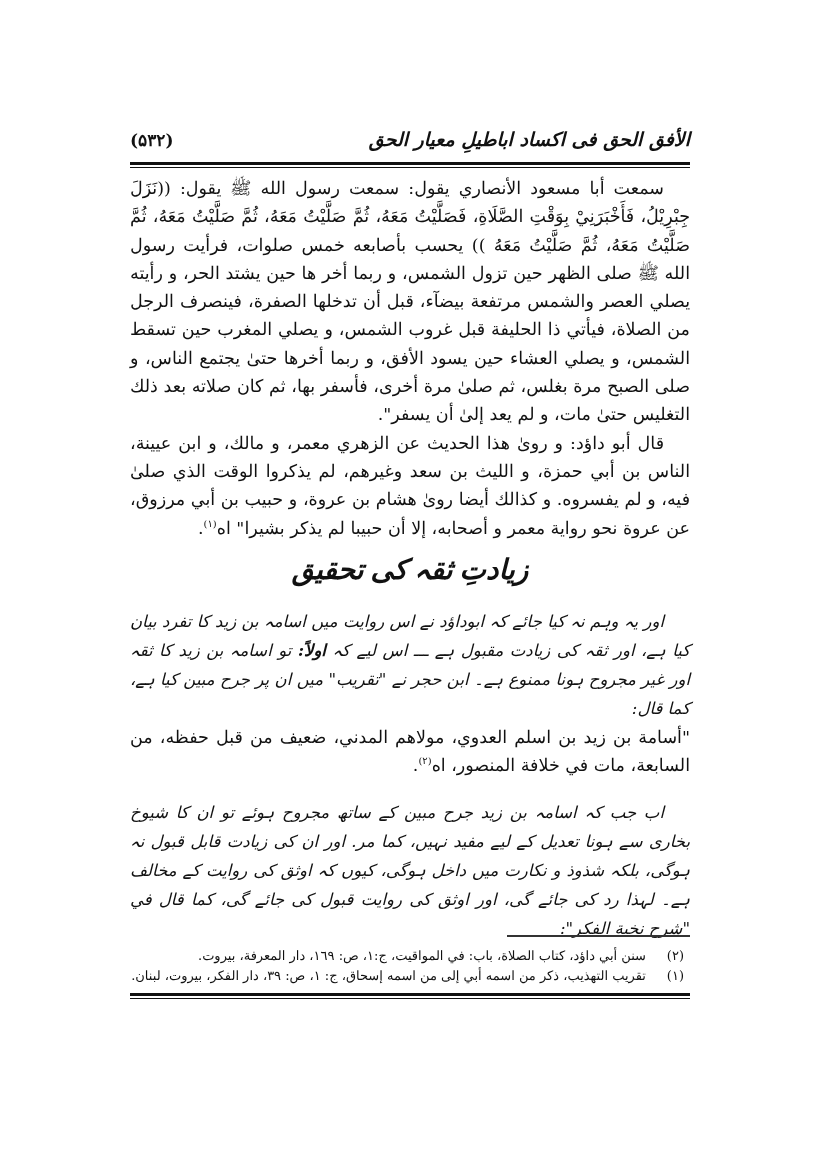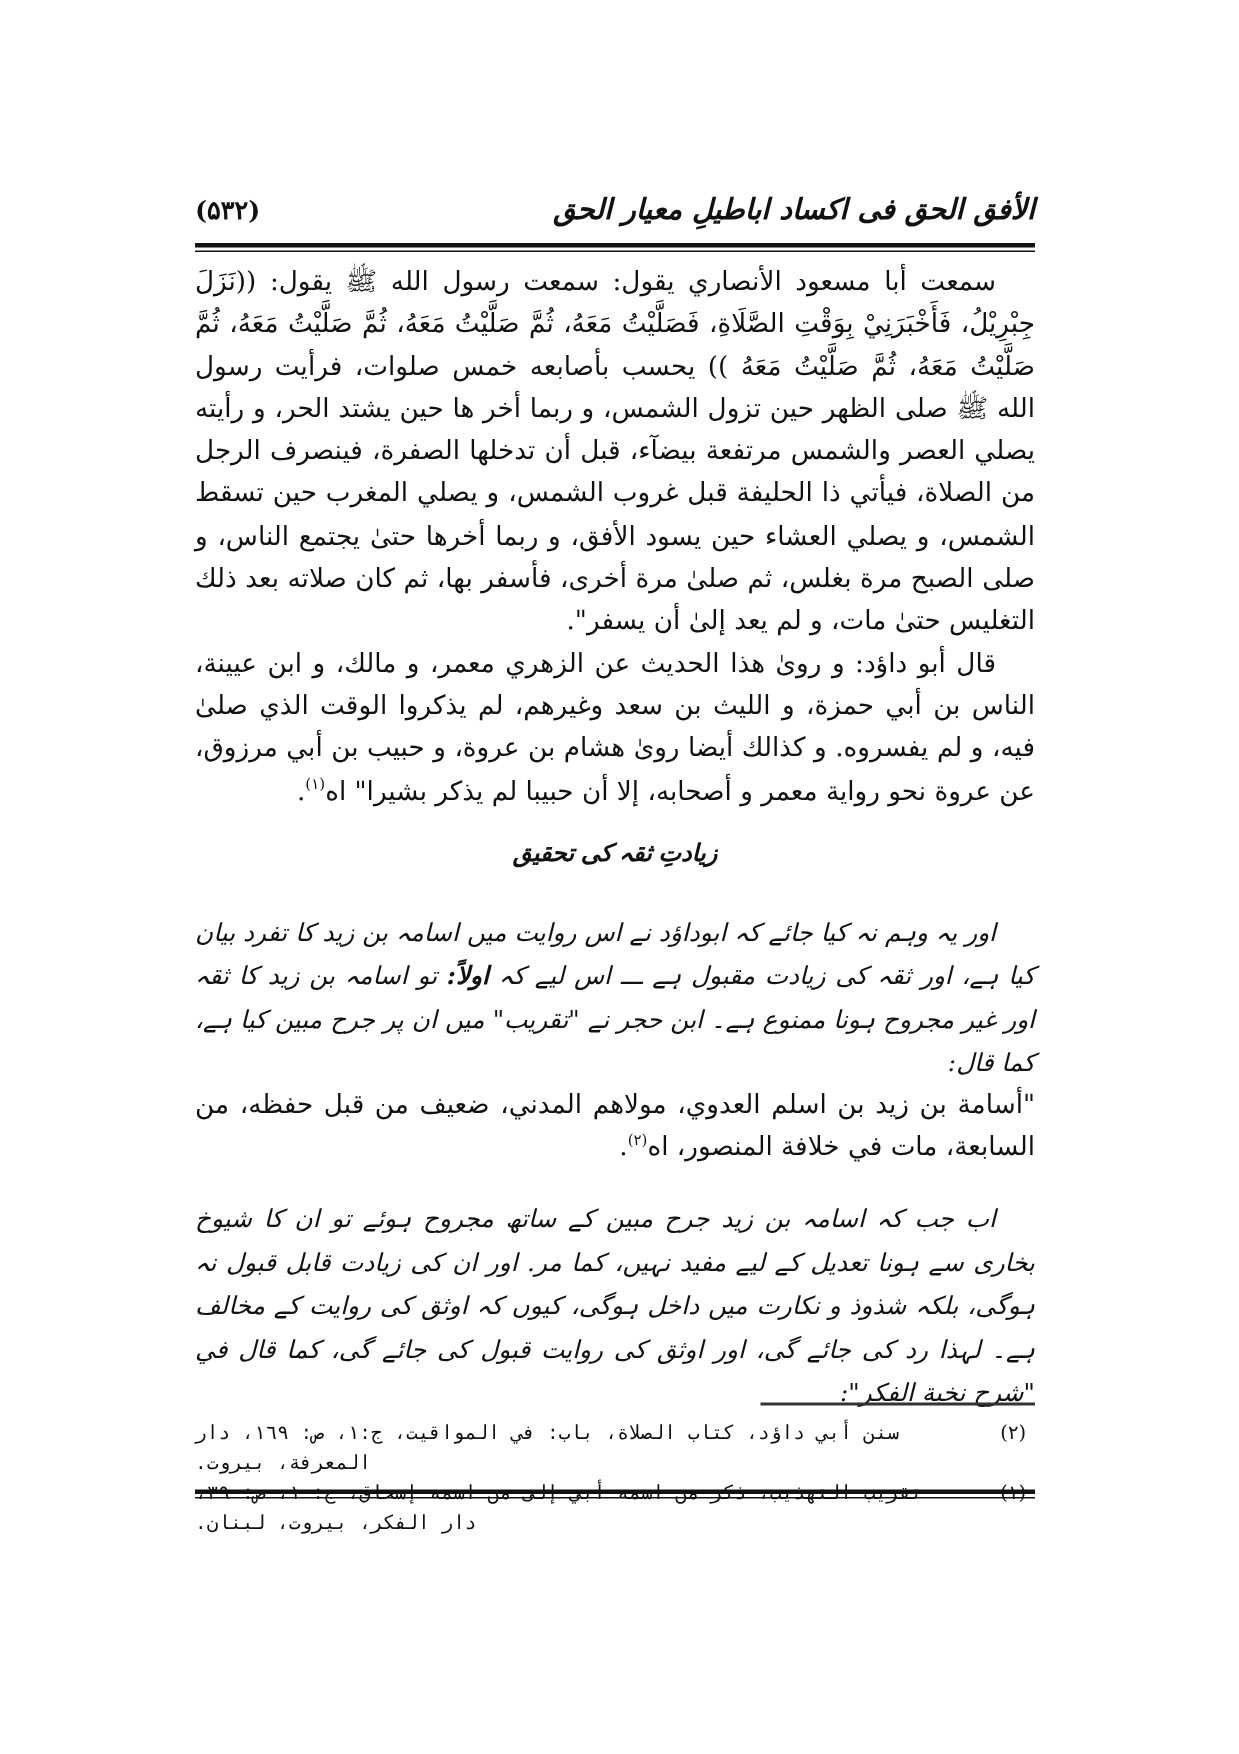--- a/index.html
+++ b/index.html
@@ -9,31 +9,31 @@
   .header-title { position: absolute; right: 0; top: 0; direction: rtl; font-family: "DejaVu Serif", serif; font-style: italic; font-weight: bold; font-size: 19px; white-space: nowrap; }
   .page-number { position: absolute; left: 0; top: 2px; font-family: "DejaVu Serif", serif; font-size: 17px; font-weight: bold; direction: rtl; }
   .rule-double { position: absolute; left: 130px; width: 560px; height: 6px; }
   .rule-double::before { content: ""; position: absolute; left: 0; right: 0; top: 0; height: 3px; background: #111; }
   .rule-double::after { content: ""; position: absolute; left: 0; right: 0; bottom: 0; height: 1px; background: #111; }
   .rule-top { top: 162px; }
   .rule-bottom { top: 993px; }
   .body-text { position: absolute; left: 130px; top: 174px; width: 560px; direction: rtl; text-align: justify; }
   .ar { font-family: "DejaVu Serif", serif; font-size: 17.5px; line-height: 28.3px; margin: 0; text-align-last: right; }
   .ar-indent { text-indent: 26px; }
-  .heading { font-family: Liberation Sans, sans-serif; font-weight: bold; font-style: italic; font-size: 16px; margin: 10px 0 14px 0; line-height: 36px; text-align-last: center; }
+  .heading { font-family: Liberation Serif, serif; font-weight: bold; font-style: italic; font-size: 28px; margin: 10px 0 14px 0; line-height: 36px; text-align-last: center; }
   .ur { font-family: "DejaVu Serif", serif; font-style: italic; font-size: 16.5px; line-height: 29px; margin: 0; text-align-last: right; }
   .ur-indent { text-indent: 26px; margin-top: 19px; }
   .quote { font-family: "DejaVu Serif", serif; font-size: 17.5px; line-height: 28px; margin: 0 0 8px 0; text-align-last: right; }
   sup.fn { font-size: 10px; line-height: 0; }
   .bold-inline { font-weight: bold; }
   .fn-rule { position: absolute; left: 507px; top: 935px; width: 183px; height: 2px; background: #333; }
   .footnotes { position: absolute; left: 130px; top: 946px; width: 560px; direction: rtl; }
   .fn-row { display: flex; flex-direction: row; font-family: "DejaVu Serif", serif; font-size: 13px; line-height: 20px; }
   .fn-num { width: 38px; flex: none; text-align: right; padding-right: 6px; }
-  .fn-text { flex: 1; text-align: left; font-family: Liberation Mono, monospace; }
+  .fn-text { flex: 1; text-align: right; }
 </style>
 </head>
 <body>
 
 <div class="page">
 
   <div class="header">
     <div class="header-title">الأفق الحق فی اکساد اباطیلِ معیار الحق</div>
     <div class="page-number">(۵۳۲)</div>
   </div>

